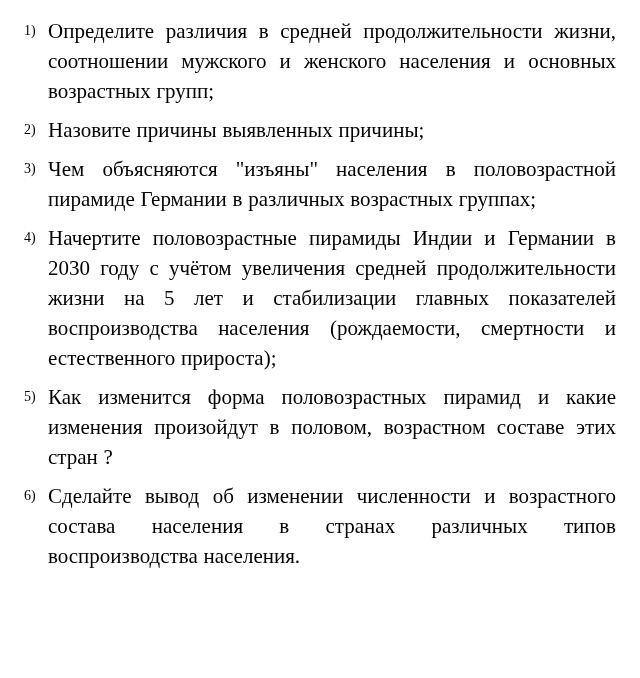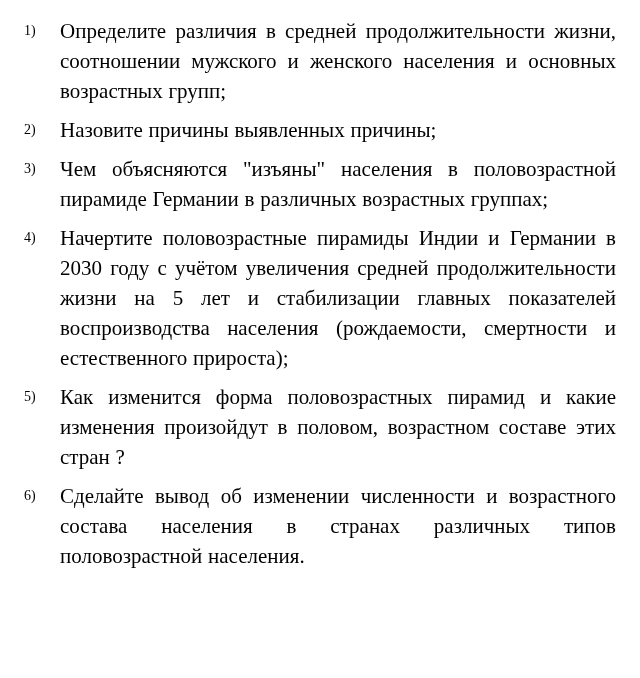--- a/index.html
+++ b/index.html
@@ -42,21 +42,20 @@
     color: #000;
   }
   .task-text {
     flex: 1 1 auto;
     font-size: 21px;
     line-height: 30px;
     text-align: justify;
     text-align-last: left;
     hyphens: none;
     word-spacing: 0.5px;
-    margin-left: 12px;
   }
   
   li.task-item:nth-child(1) .task-text,
   li.task-item:nth-child(3) .task-text,
   li.task-item:nth-child(4) .task-text,
   li.task-item:nth-child(6) .task-text {
     text-align-last: left;
   }
 </style>
 </head>
@@ -79,16 +78,16 @@
     <li class="task-item">
       <span class="marker">4)</span>
       <span class="task-text">Начертите половозрастные пирамиды Индии и Германии в 2030 году с учётом увеличения средней продолжительности жизни на 5 лет и стабилизации главных показателей воспроизводства населения (рождаемости, смертности и естественного прироста);</span>
     </li>
     <li class="task-item">
       <span class="marker">5)</span>
       <span class="task-text">Как изменится форма половозрастных пирамид и какие изменения произойдут в половом, возрастном составе этих стран ?</span>
     </li>
     <li class="task-item">
       <span class="marker">6)</span>
-      <span class="task-text">Сделайте вывод об изменении численности и возрастного состава населения в странах различных типов половозрастной населения.</span>
+      <span class="task-text">Сделайте вывод об изменении численности и возрастного состава населения в странах различных типов воспроизводства населения.</span>
     </li>
   </ol>
 </div>
 
 </body></html>

